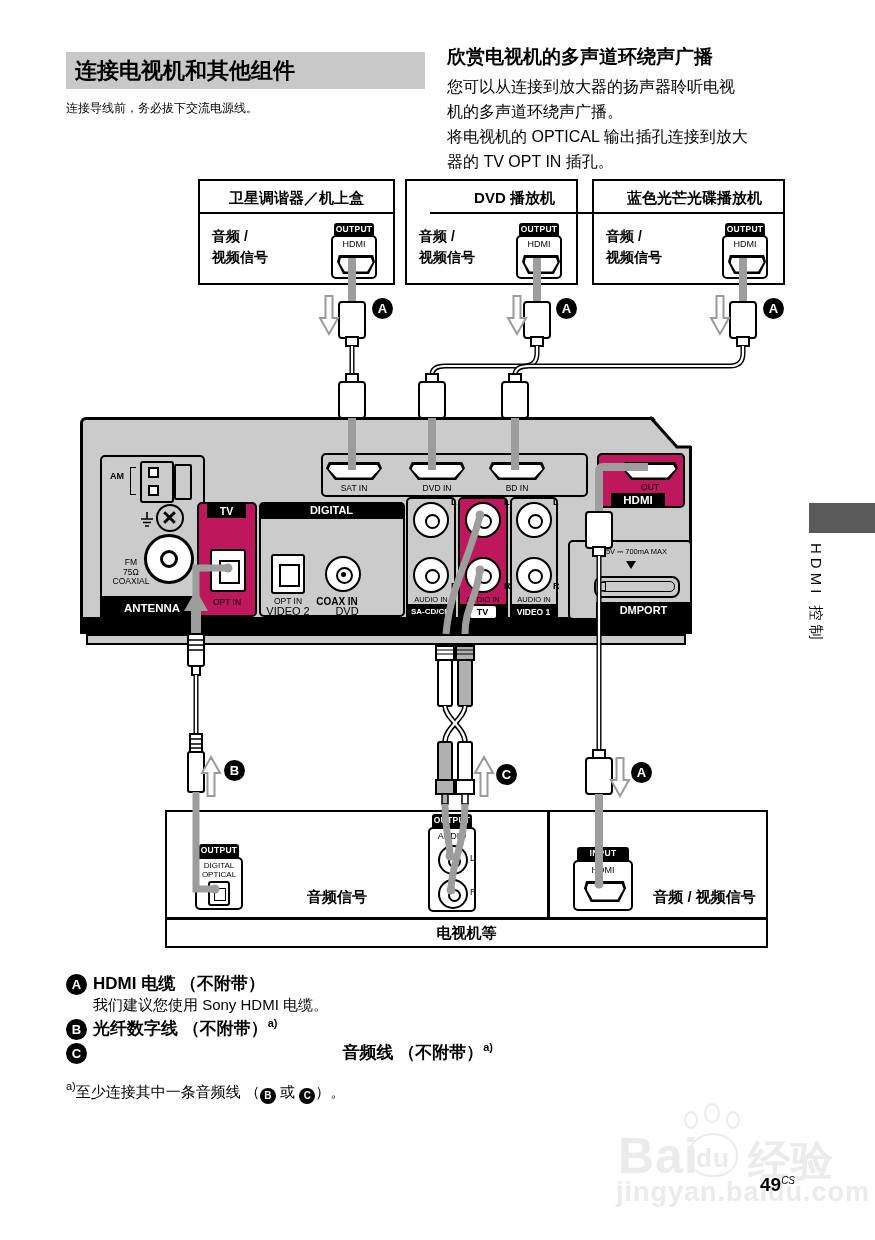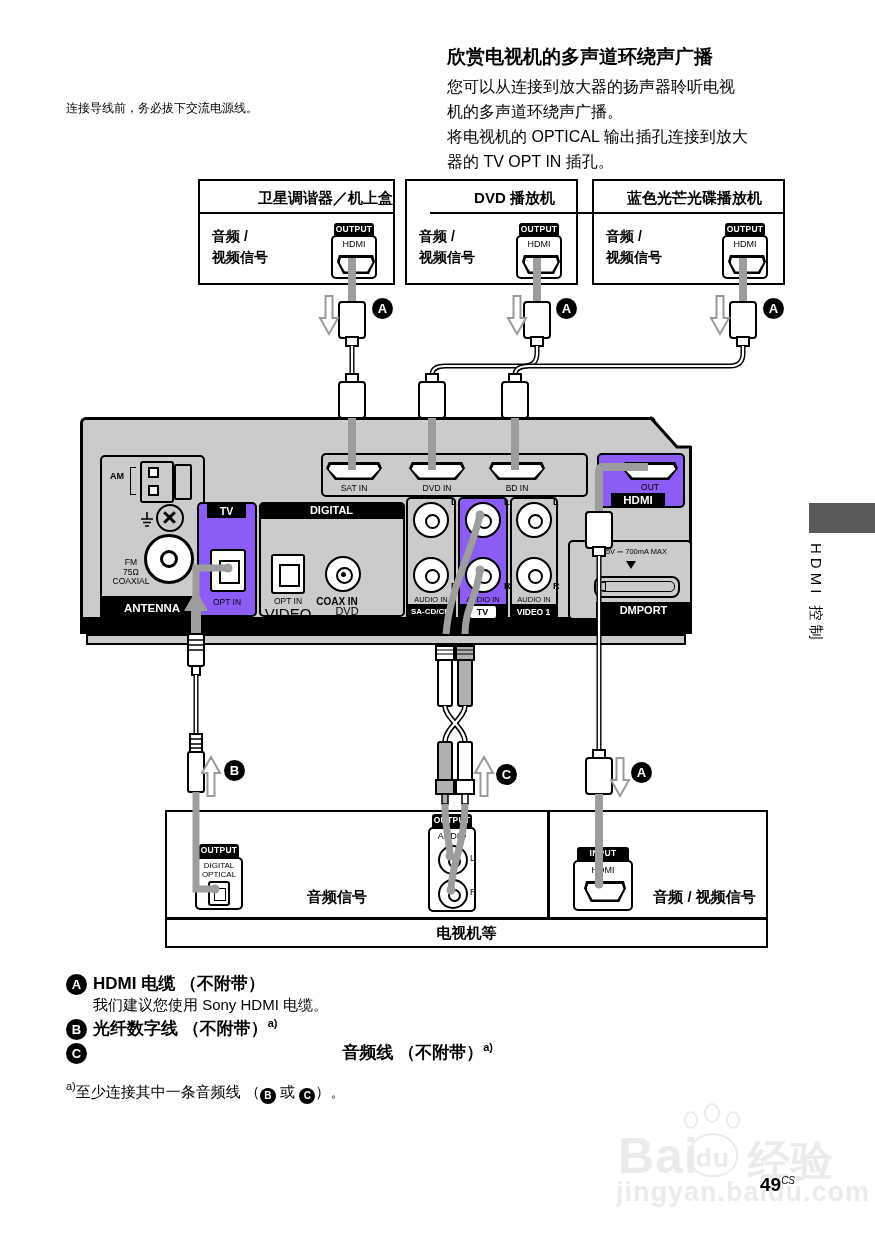--- a/index.html
+++ b/index.html
@@ -4,21 +4,21 @@
 <style>
   html,body{margin:0;padding:0;background:#fff;}
   .page{position:relative;width:875px;height:1240px;background:#fff;overflow:hidden;
         font-family:"Liberation Sans","DejaVu Sans",sans-serif;color:#000;}
   .abs{position:absolute;box-sizing:border-box;}
   .b{font-weight:bold;}
   .c{text-align:center;}
   .pre{white-space:pre-line;}
   .bar{background:#000;color:#fff;font-weight:bold;text-align:center;}
   .box{border:2.5px solid #000;border-radius:5px;background:#cbcbcb;}
-  .wbox{background:#8b5cf6;}
+  .wbox{background:#be185d;}
   .badge{background:#000;color:#fff;font-weight:bold;text-align:center;
          border-radius:3px 3px 0 0;font-size:8.5px;line-height:12px;letter-spacing:.3px;}
   .conn{background:#fff;border:2px solid #000;border-radius:5px;}
   .rca{border:2.5px solid #000;border-radius:50%;background:#fff;}
   .rca>i{position:absolute;border:2px solid #000;border-radius:50%;background:#fff;display:block;}
   .sq{border:2.5px solid #000;border-radius:3px;background:#fff;}
   .sq>i{position:absolute;border:2px solid #000;background:#fff;display:block;}
   .trap{clip-path:polygon(5% 0,95% 0,100% 35%,84% 100%,16% 100%,0 35%);background:#000;}
   .trap>i{position:absolute;inset:2.5px;clip-path:polygon(5% 0,95% 0,100% 35%,84% 100%,16% 100%,0 35%);background:#fff;display:block;}
   .marker{background:#000;color:#fff;border-radius:50%;text-align:center;font-weight:bold;
@@ -38,33 +38,34 @@
     <span class="abs wm" style="left:18px;top:32px;font-size:50px;">Bai</span>
     <span class="abs" style="left:88px;top:38px;width:50px;height:44px;border:2.5px solid #ebebeb;border-radius:50% 50% 46% 46%;"></span>
     <span class="abs" style="left:84px;top:16px;width:14px;height:18px;border:2.5px solid #ebebeb;border-radius:50%;"></span>
     <span class="abs" style="left:104px;top:8px;width:16px;height:20px;border:2.5px solid #ebebeb;border-radius:50%;"></span>
     <span class="abs" style="left:126px;top:16px;width:14px;height:18px;border:2.5px solid #ebebeb;border-radius:50%;"></span>
     <span class="abs wm" style="left:96px;top:48px;font-size:26px;">du</span>
     <span class="abs wm" style="left:148px;top:38px;font-size:42px;">经验</span>
     <span class="abs wm" style="left:16px;top:82px;font-size:27px;">jingyan.baidu.com</span>
   </div>
 
+  <div class="abs b" style="left:66px;top:52px;width:359px;height:37px;background:#c8c8c8;font-size:22px;line-height:37px;padding-left:9px;z-index:2;">连接电视机和其他组件</div>
   <div class="abs" style="left:66px;top:100px;font-size:12px;z-index:2;">连接导线前，务必拔下交流电源线。</div>
 
   <div class="abs b" style="left:447px;top:44px;font-size:19px;z-index:2;">欣赏电视机的多声道环绕声广播</div>
   <div class="abs pre" style="left:447px;top:74px;font-size:16px;line-height:25px;z-index:2;">您可以从连接到放大器的扬声器聆听电视
 机的多声道环绕声广播。</div>
   <div class="abs pre" style="left:447px;top:124px;font-size:16px;line-height:25px;z-index:2;">将电视机的 OPTICAL 输出插孔连接到放大
 器的 TV OPT IN 插孔。</div>
 
   <div class="abs" style="left:809px;top:503px;width:66px;height:30px;background:#5a5a5a;z-index:2;"></div>
   <div class="abs" style="left:806px;top:543px;font-size:15px;letter-spacing:4px;writing-mode:vertical-rl;text-orientation:sideways;z-index:2;">HDMI 控制</div>
 
   <div class="abs" style="left:198px;top:179px;width:197px;height:106px;border:2px solid #000;z-index:2;">
-    <div class="abs b c" style="left:0;top:0;width:100%;height:33px;line-height:33px;font-size:15px;border-bottom:2px solid #000;text-align:right;">卫星调谐器／机上盒</div>
+    <div class="abs b c" style="left:0;top:0;width:100%;height:33px;line-height:33px;font-size:15px;border-bottom:2px solid #000;">卫星调谐器／机上盒</div>
     <div class="abs pre b" style="left:12px;top:45px;font-size:14px;line-height:21px;">音频 /
 视频信号</div>
     <div class="abs badge" style="left:134px;top:42px;width:40px;height:12px;">OUTPUT</div>
     <div class="abs conn" style="left:131px;top:54px;width:46px;height:44px;">
       <div class="abs c" style="left:0;top:2px;width:100%;font-size:9px;">HDMI</div>
       <div class="abs trap" style="left:4px;top:18px;width:38px;height:19px;">
           <i></i>
         </div>
     </div>
   </div>
@@ -132,21 +133,21 @@
     </div>
     <div class="abs c" style="left:0;top:93px;width:100%;font-size:8.5px;">OPT IN</div>
   </div>
 
   <div class="abs box" style="left:259px;top:502px;width:146px;height:115px;z-index:3;">
     <div class="abs bar" style="left:-2.5px;top:-2.5px;width:146px;height:17px;line-height:17px;font-size:11px;border-radius:5px 5px 0 0;">DIGITAL</div>
     <div class="abs sq" style="left:10px;top:50px;width:34px;height:40px;">
       <i style="left:6px;top:8px;width:17px;height:19px;"></i>
     </div>
     <div class="abs c" style="left:2px;top:92px;width:50px;font-size:8.5px;">OPT IN</div>
-    <div class="abs c" style="left:0px;top:101px;width:54px;font-size:15px;">VIDEO 2</div>
+    <div class="abs c" style="left:0px;top:101px;width:54px;font-size:11px;">VIDEO 2</div>
     <div class="abs rca" style="left:64px;top:52px;width:36px;height:36px;">
       <i style="left:9px;top:9px;width:13px;height:13px;"></i>
       <span class="abs" style="left:14px;top:14px;width:5px;height:5px;background:#000;border-radius:50%;"></span>
     </div>
     <div class="abs c" style="left:48px;top:92px;width:56px;font-size:10px;font-weight:bold;">COAX IN</div>
     <div class="abs c" style="left:58px;top:101px;width:56px;font-size:11px;">DVD</div>
   </div>
 
   <div class="abs box" style="left:321px;top:453px;width:267px;height:44px;z-index:3;">
     <div class="abs trap" style="left:3px;top:7px;width:56px;height:18px;">

